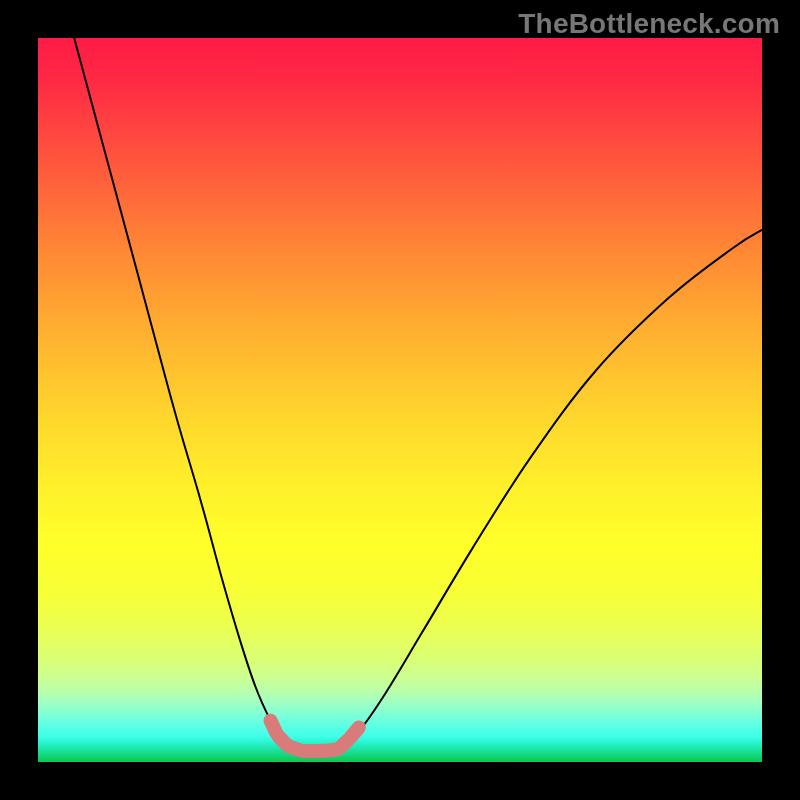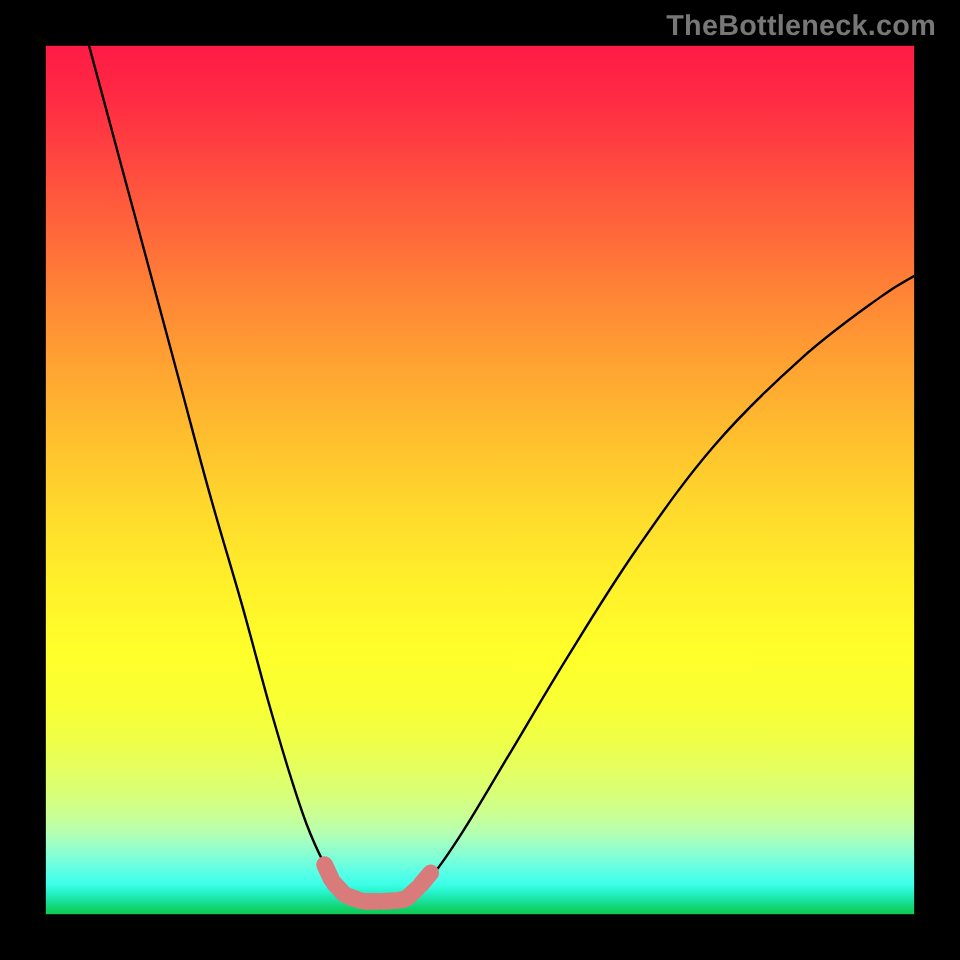--- a/index.html
+++ b/index.html
@@ -53,21 +53,21 @@
     position: absolute;
     inset: 0;
     width: 100%;
     height: 100%;
   }
   .watermark {
     position: absolute;
     top: 8px;
     right: 20px;
     font-family: Arial, Helvetica, sans-serif;
-    font-size: 24px;
+    font-size: 28px;
     font-weight: 600;
     color: #777;
     letter-spacing: 0.2px;
     user-select: none;
     pointer-events: none;
   }
   .curve { stroke: #000; stroke-width: 2; fill: none; }
   .minmarks { stroke: #d97b7b; stroke-width: 14; fill: none; stroke-linecap: round; }
 </style>
 </head>

